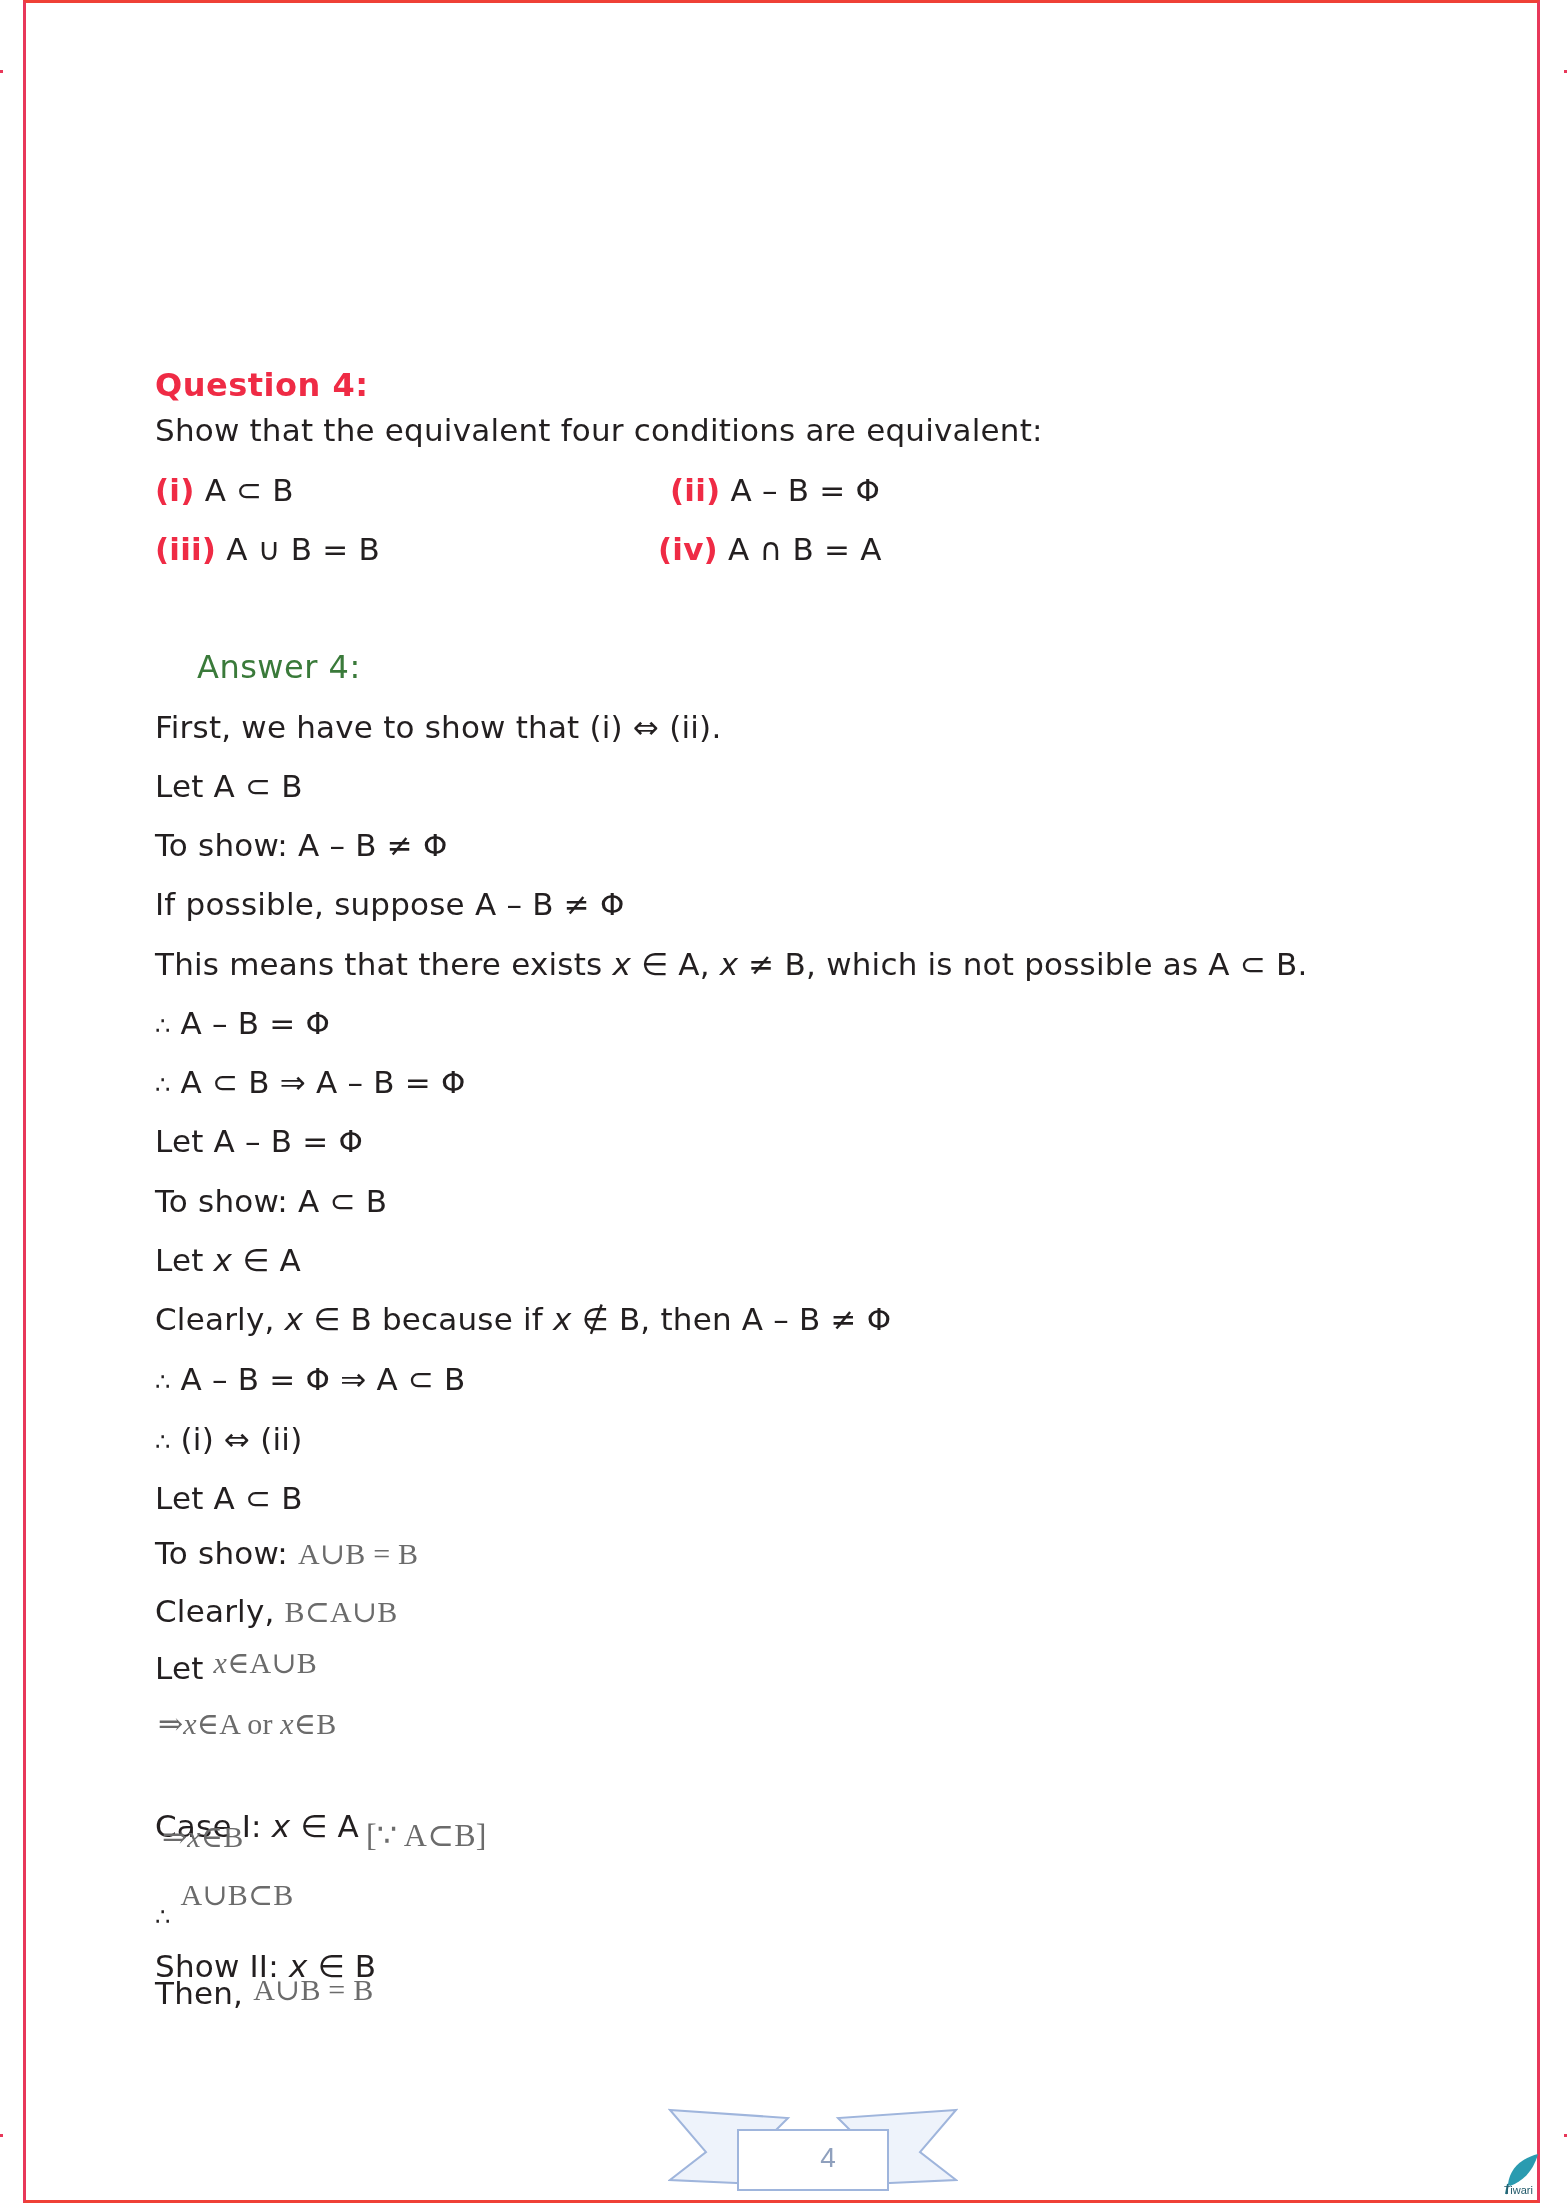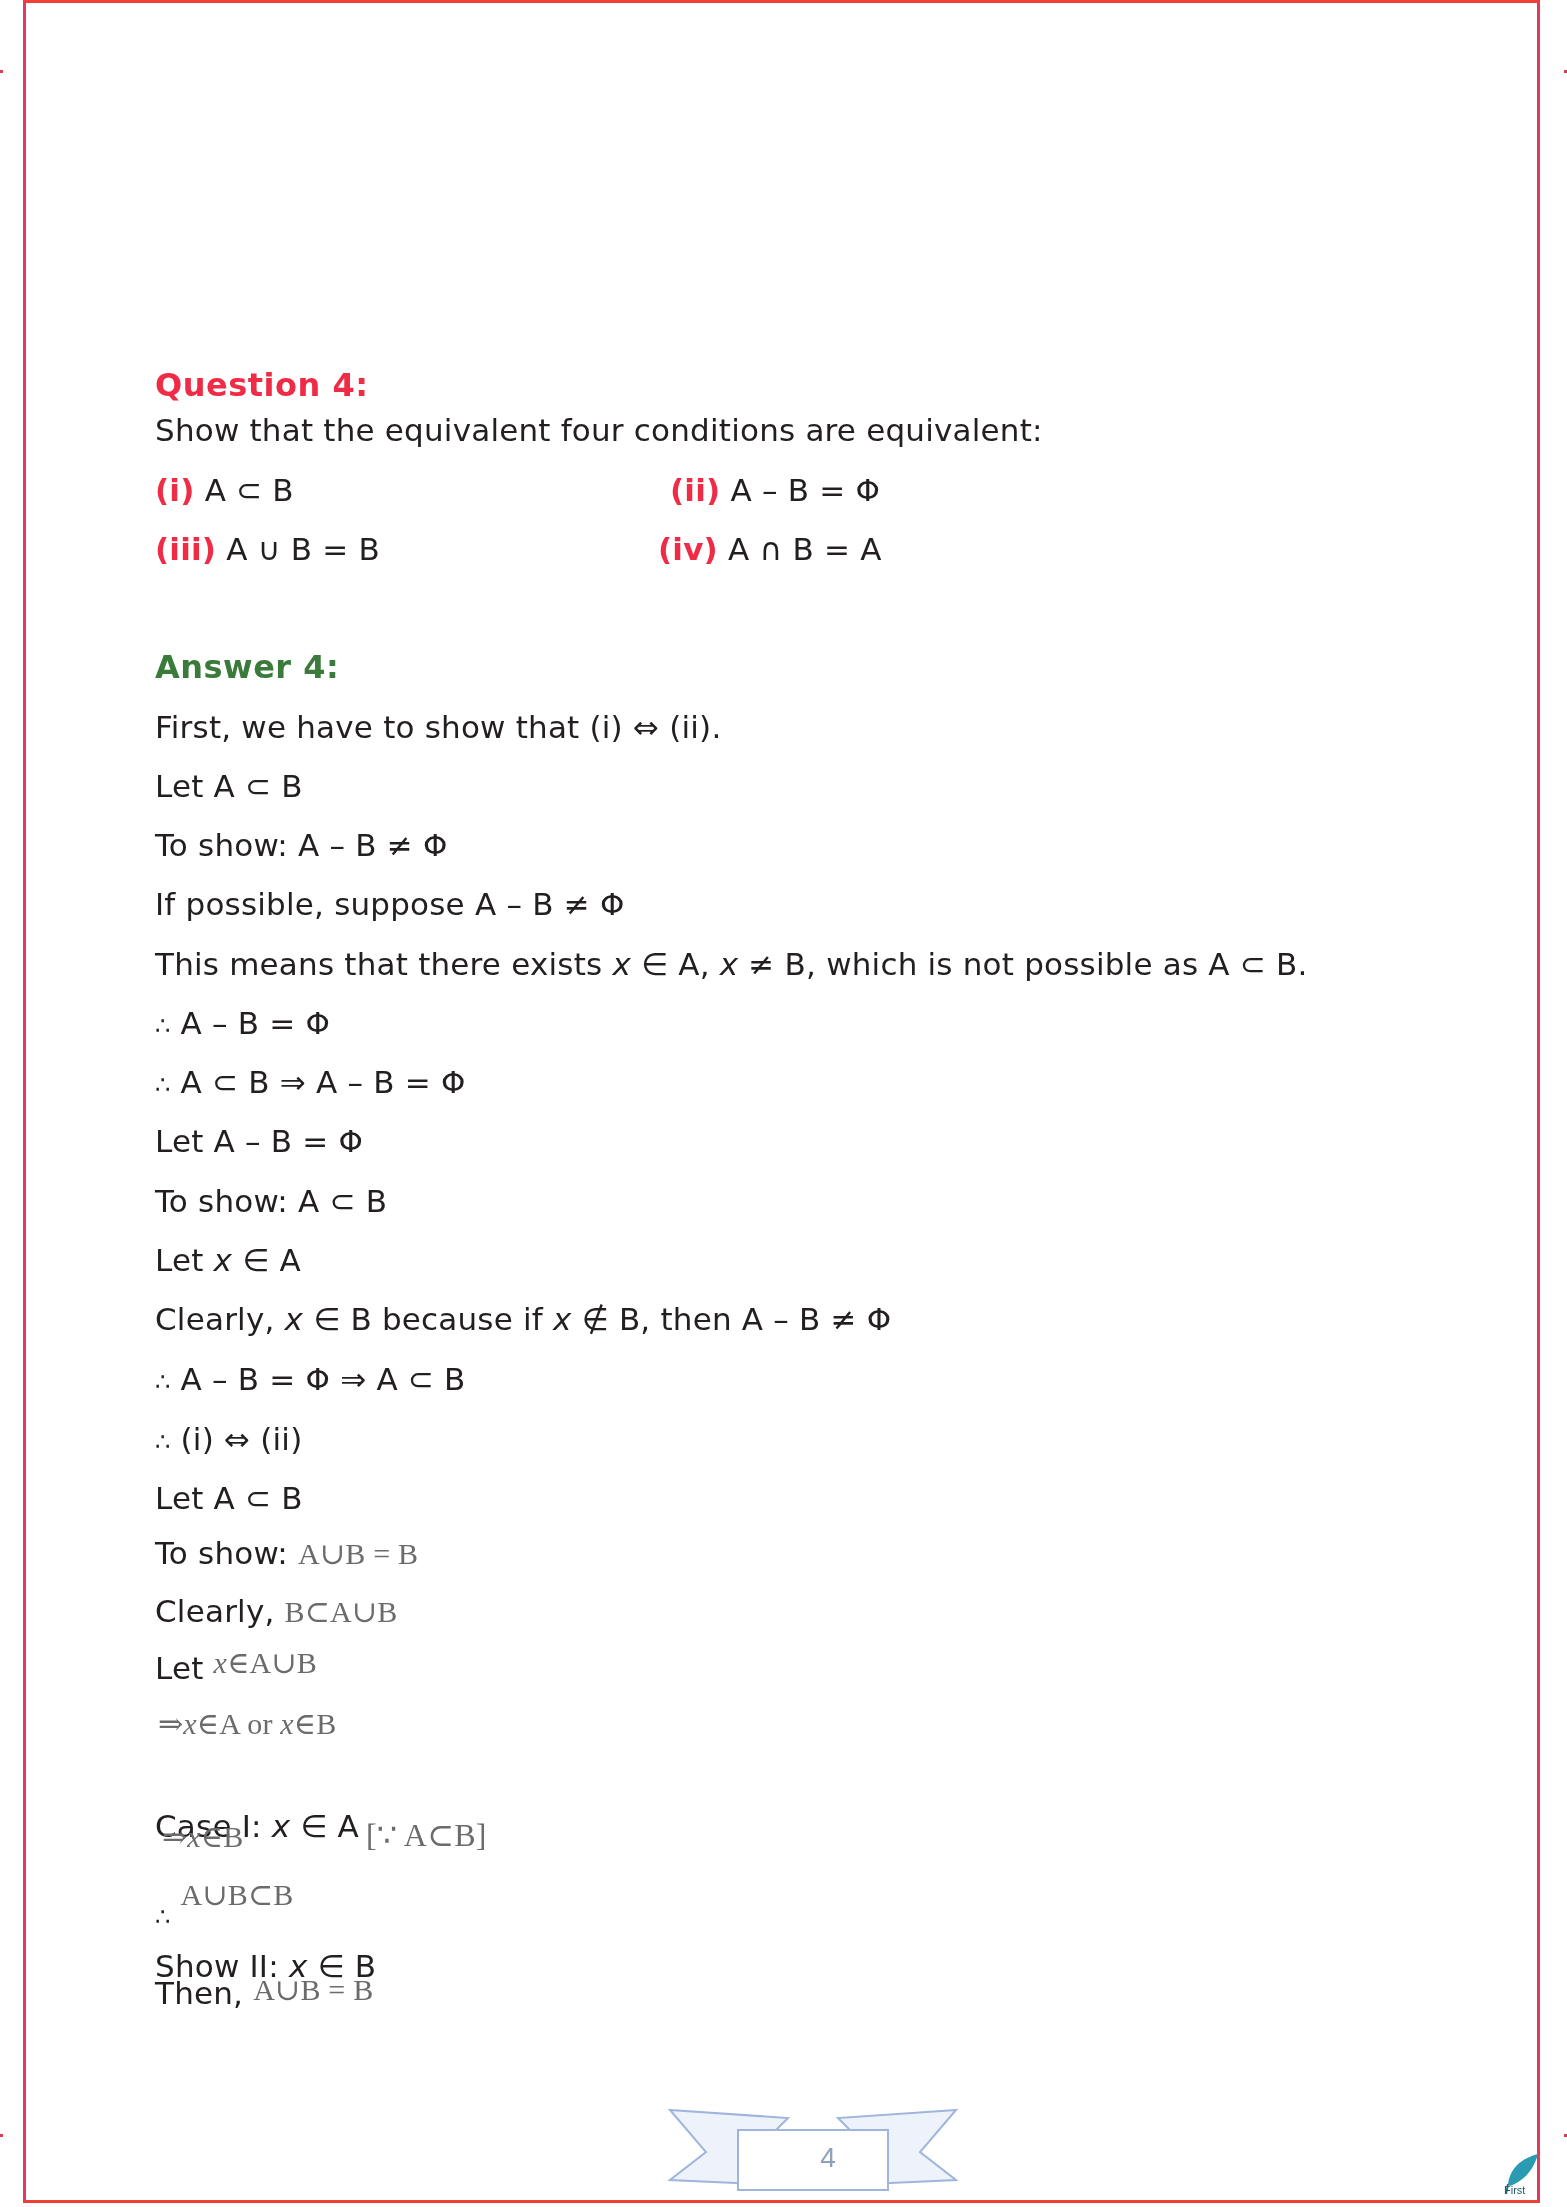--- a/index.html
+++ b/index.html
@@ -14,21 +14,21 @@
     border-left: 3px solid #e8385a; border-right: 3px solid #e8385a;
     border-top: 3px solid #ef4036; border-bottom: 3px solid #ef4036;
     box-sizing: border-box;
   }
   .tick { position: absolute; width: 3px; height: 3px; background: #e8385a; }
   .line {
     position: absolute; left: 155px; font-size: 31px; line-height: 40px;
     white-space: nowrap; letter-spacing: 0.2px;
   }
   .q-heading { color: #ef2b45; font-weight: bold; font-size: 32px; letter-spacing: 0.5px; margin-top: 13px; }
-  .a-heading { color: #3a7a3a; font-weight: bold; font-size: 32px; letter-spacing: 0.5px; }
+  .a-heading { color: #3a7a3a; font-weight: normal; font-size: 32px; letter-spacing: 0.5px; margin-left: 42px; }
   .label-red { color: #ef2b45; font-weight: bold; }
   .it { font-style: italic; }
   .serif {
     font-family: "Liberation Serif", "DejaVu Serif", serif;
     color: #6b6b6b; font-size: 30px;
   }
   .serif .it { font-style: italic; }
   .therefore { font-size: 24px; vertical-align: 0px; }
   .page-num-wrap { position: absolute; left: 668px; top: 2108px; width: 290px; height: 84px; }
   .page-num {
@@ -139,13 +139,13 @@
       <rect x="70" y="22" width="150" height="60" fill="#ffffff"></rect>
     </g>
   </svg>
   <div class="page-num">4</div>
 </div>
 
 <svg class="logo" viewBox="0 0 40 50">
   <path d="M8,34 C10,18 22,8 38,4 C34,18 26,30 10,36 Z" fill="#2a9bb0"></path>
   <path d="M8,34 L6,44" stroke="#1f6f80" stroke-width="2"></path>
 </svg>
-<div class="logo-text">First</div>
+<div class="logo-text">Tiwari</div>
 
 </body></html>

